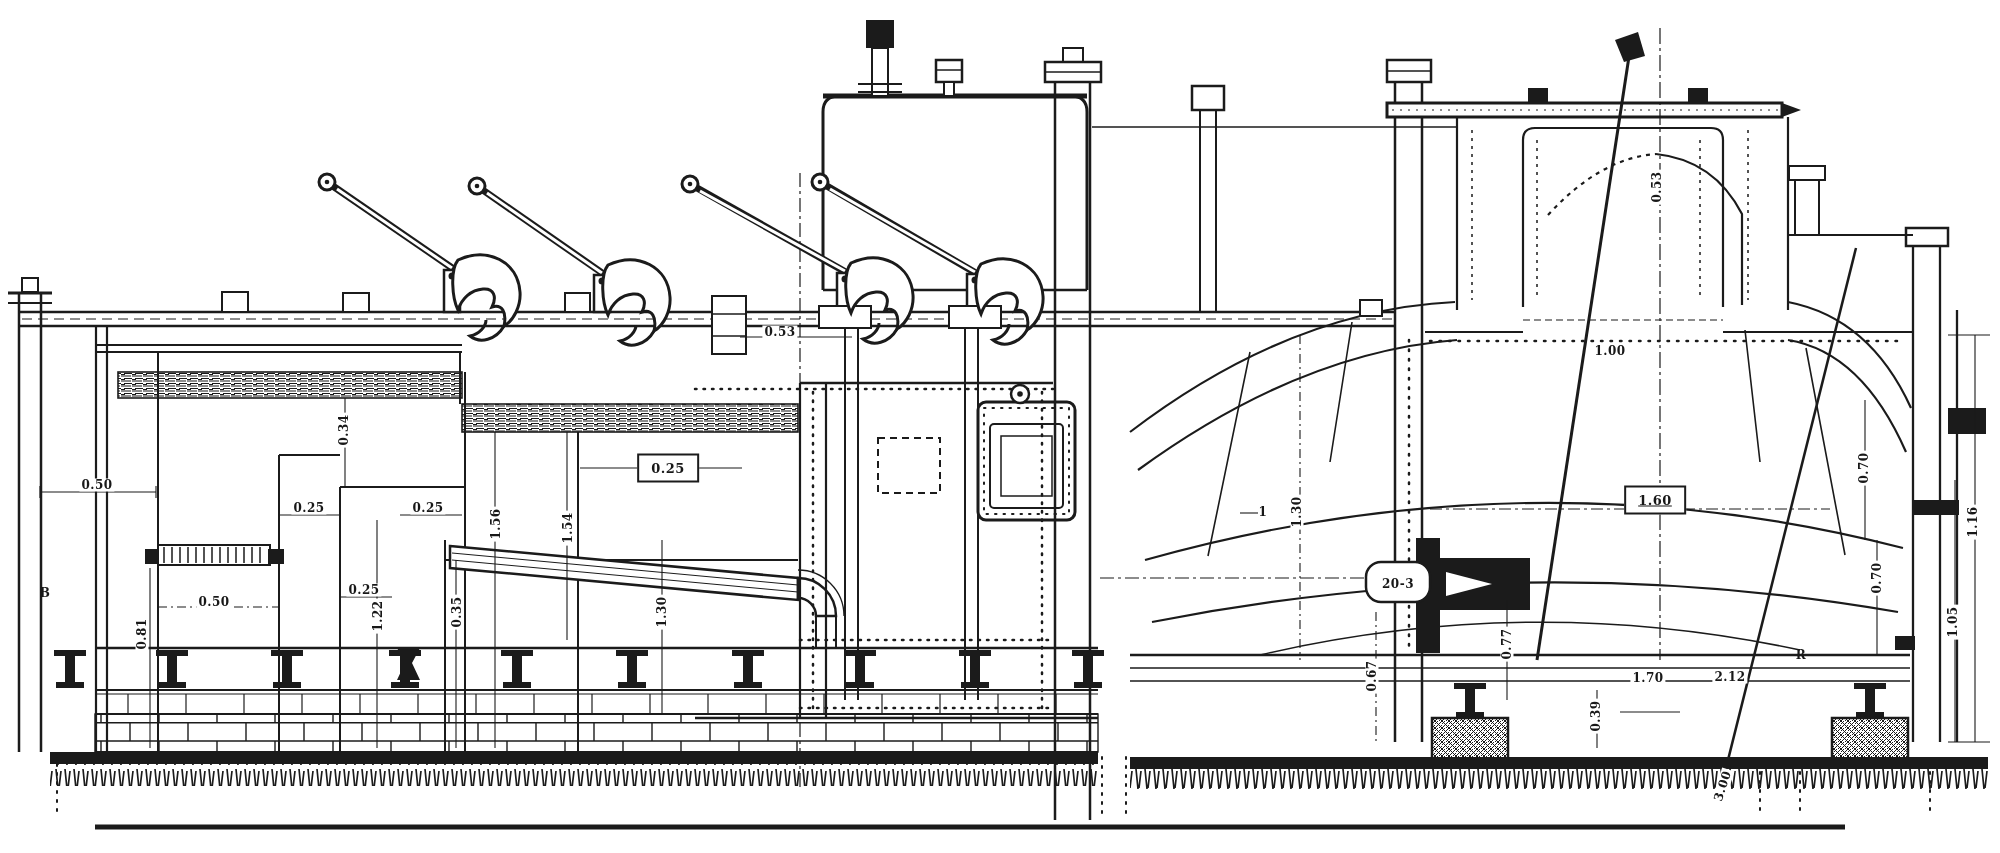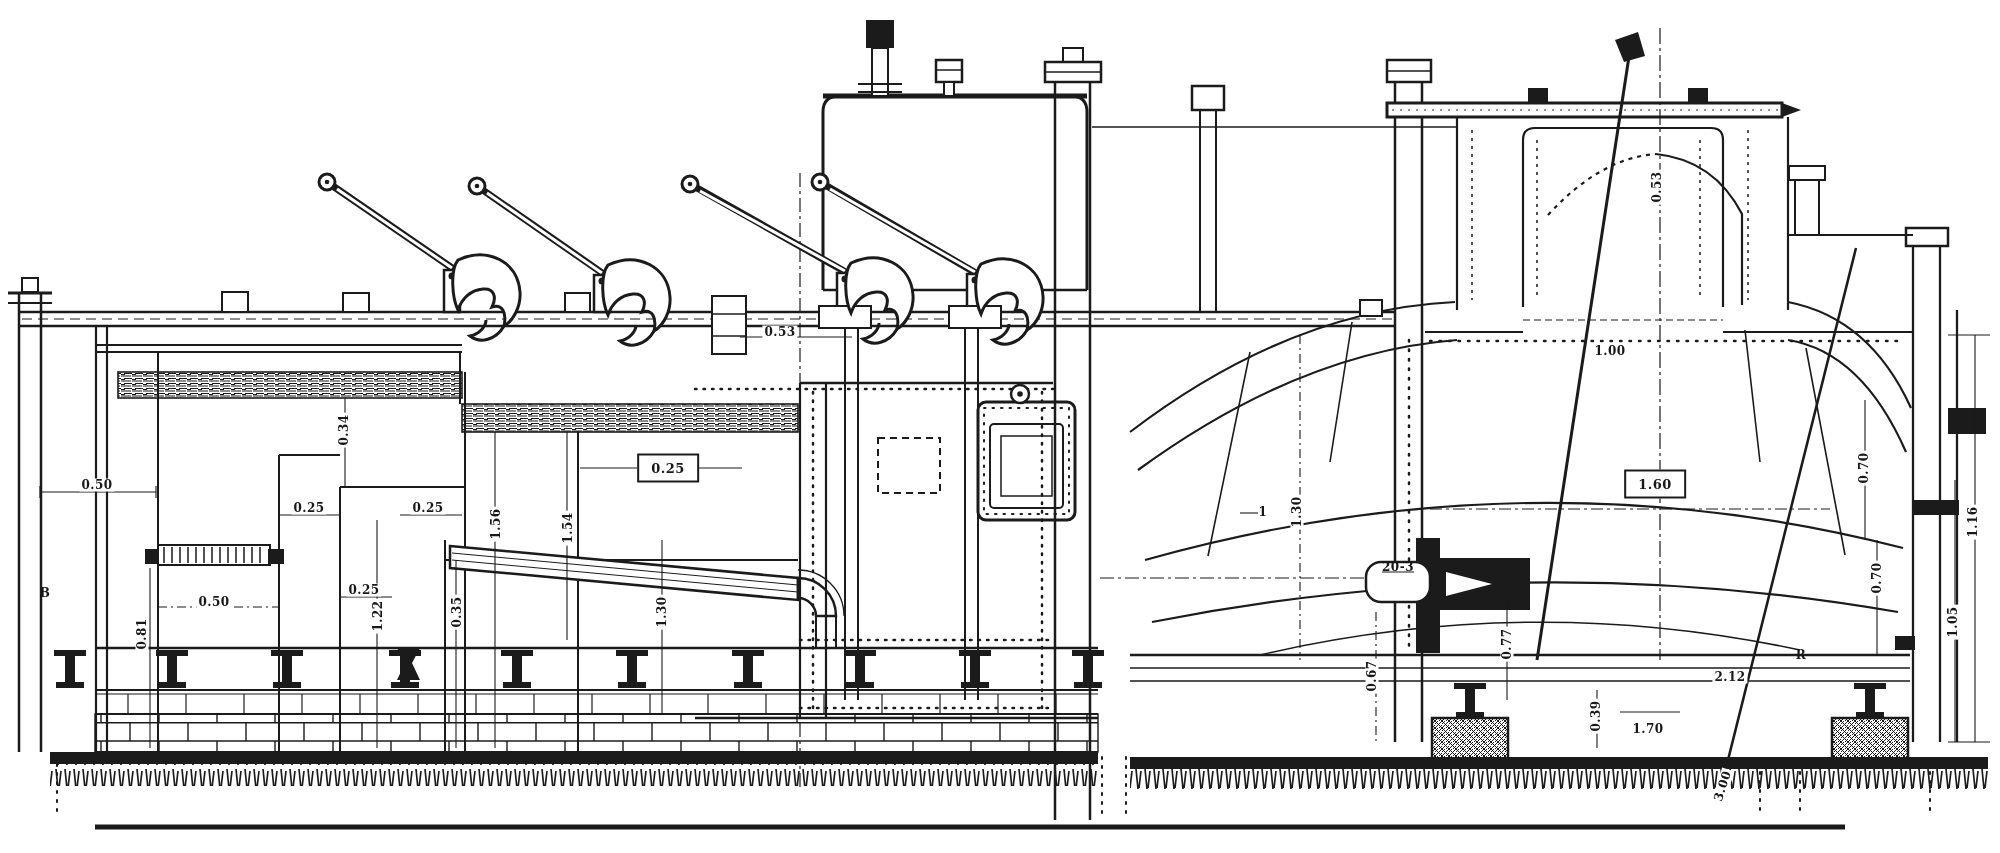--- a/index.html
+++ b/index.html
@@ -359,29 +359,29 @@
 <div class="dim-label" style="left:428px;top:508px;">0.25</div>
 <div class="dim-label" style="left:364px;top:590px;">0.25</div>
 <div class="dim-label v" style="left:378px;top:616px;">1.22</div>
 <div class="dim-label v" style="left:457px;top:612px;">0.35</div>
 <div class="dim-label v" style="left:496px;top:524px;">1.56</div>
 <div class="dim-label v" style="left:568px;top:528px;">1.54</div>
 <div class="dim-label boxed" style="left:668px;top:468px;">0.25</div>
 <div class="dim-label" style="left:780px;top:332px;">0.53</div>
 <div class="dim-label v" style="left:662px;top:612px;">1.30</div>
 <div class="dim-label v" style="left:1297px;top:512px;">1.30</div>
-<div class="dim-label plain" style="left:1398px;top:567px;text-decoration:underline;">20-3</div>
+<div class="dim-label plain" style="left:1398px;top:584px;">20-3</div>
 <div class="dim-label v" style="left:1372px;top:676px;">0.67</div>
 <div class="dim-label v" style="left:1507px;top:644px;">0.77</div>
 <div class="dim-label" style="left:1610px;top:312px;margin-top:39px;">1.00</div>
 <div class="dim-label v" style="left:1657px;top:187px;">0.53</div>
-<div class="dim-label boxed" style="left:1655px;top:484px;">1.60</div>
+<div class="dim-label boxed" style="left:1655px;top:500px;text-decoration:underline;">1.60</div>
 <div class="dim-label v" style="left:1864px;top:468px;">0.70</div>
 <div class="dim-label v" style="left:1877px;top:578px;">0.70</div>
 <div class="dim-label v" style="left:1973px;top:522px;">1.16</div>
 <div class="dim-label v" style="left:1953px;top:622px;">1.05</div>
 <div class="dim-label" style="left:1730px;top:677px;">2.12</div>
-<div class="dim-label" style="left:1648px;top:729px;">1.70</div>
+<div class="dim-label" style="left:1648px;top:678px;">1.70</div>
 <div class="dim-label v" style="left:1596px;top:716px;">0.39</div>
 <div class="dim-label d" style="left:1723px;top:786px;">3.00</div>
 <div class="dim-label plain" style="left:1801px;top:655px;">R</div>
 <div class="dim-label plain" style="left:1263px;top:512px;">1</div>
 </div>
 
 </body></html>

